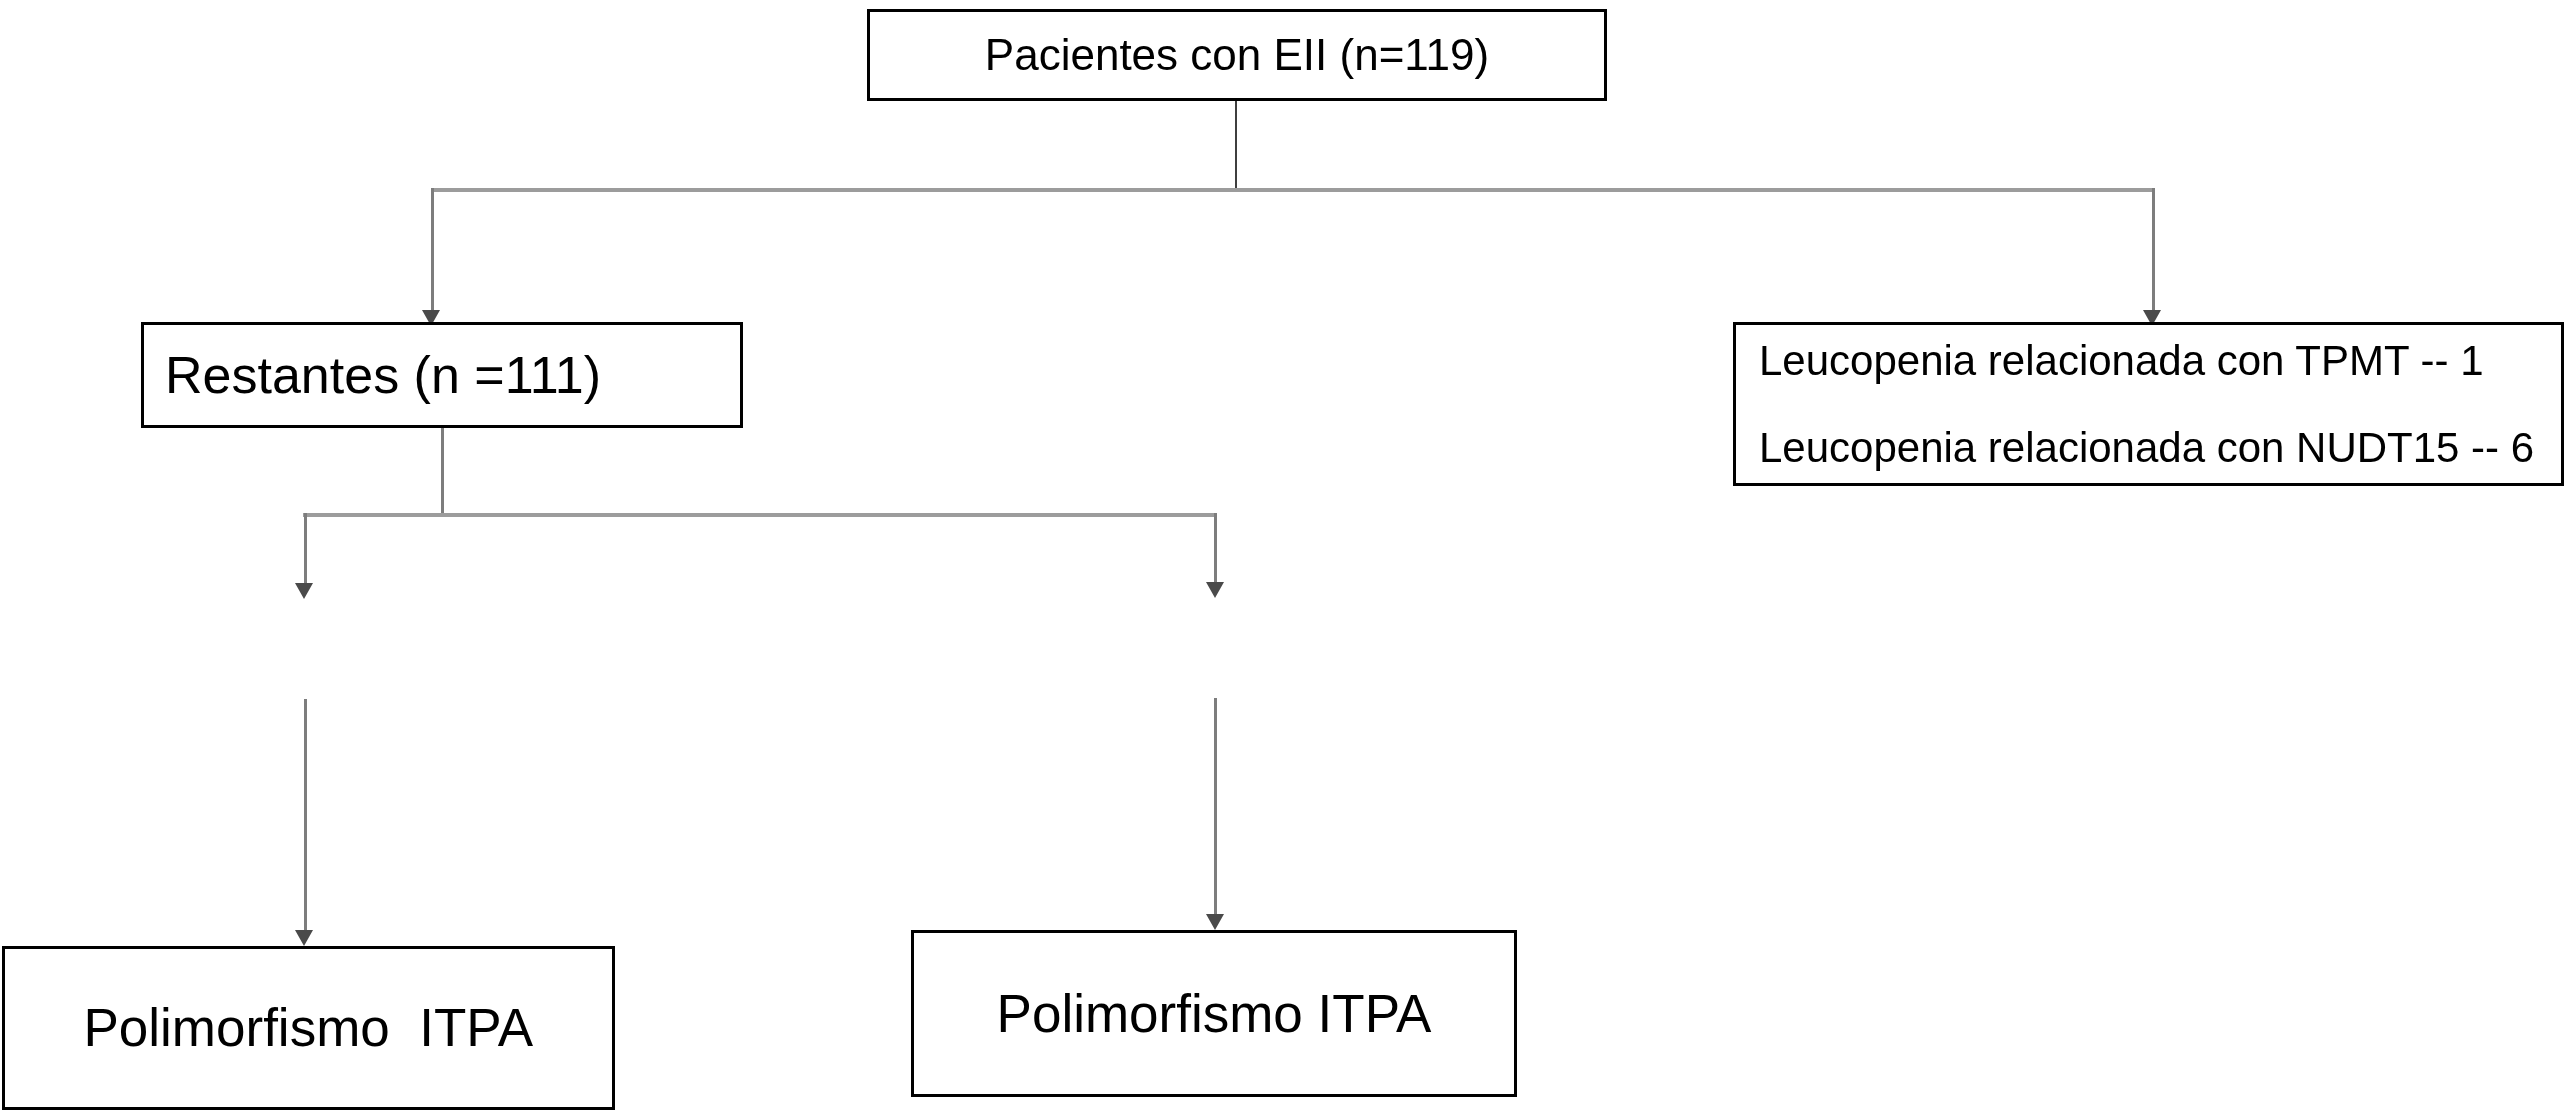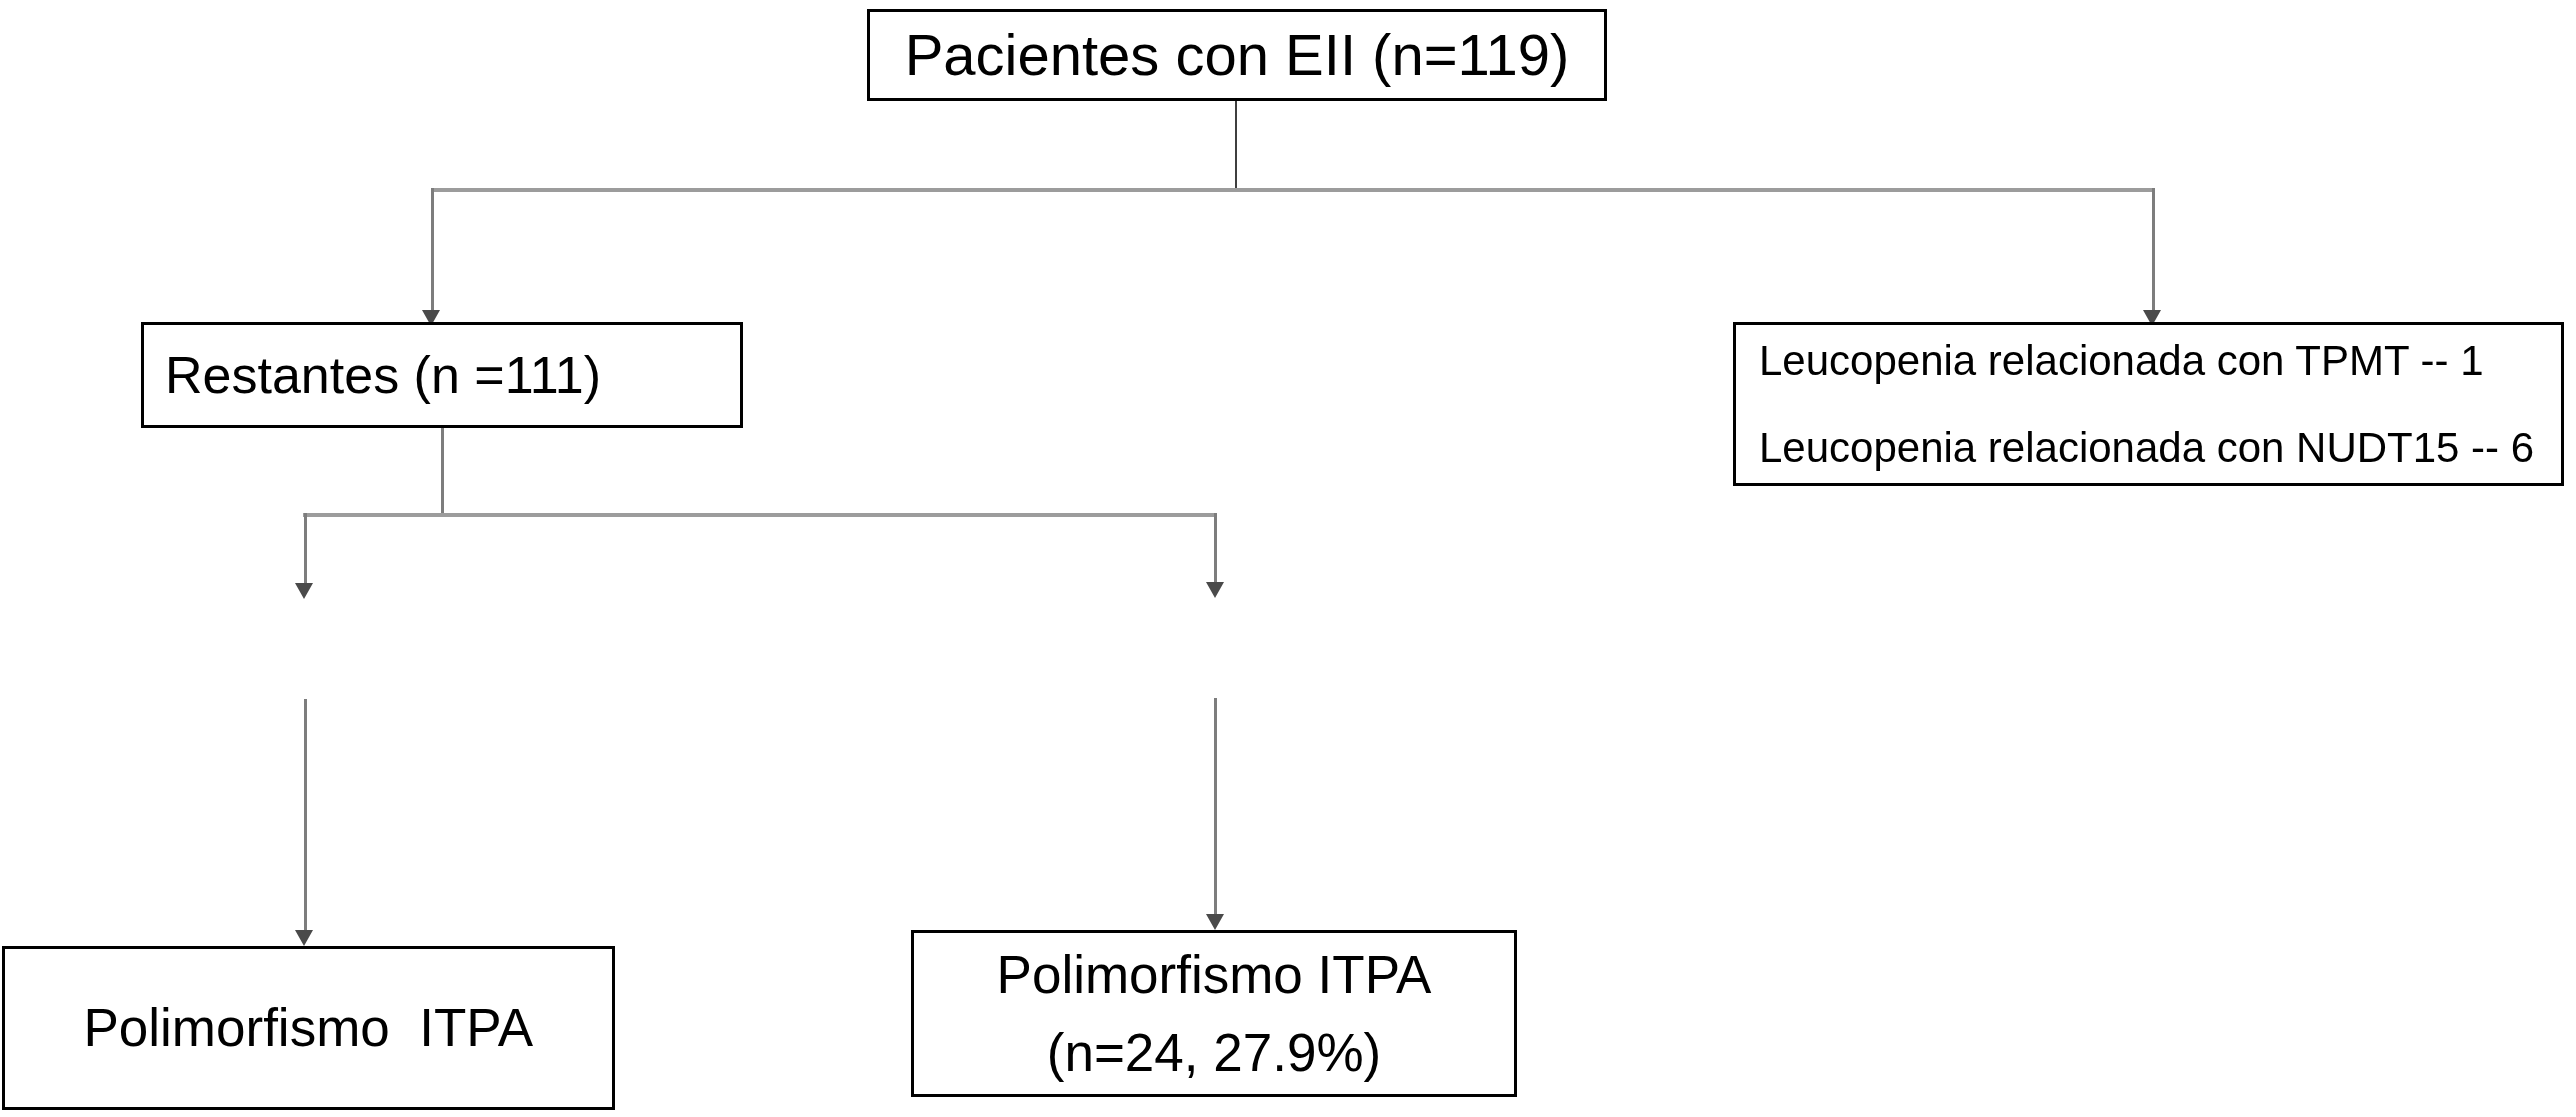--- a/index.html
+++ b/index.html
@@ -38,21 +38,21 @@
   .vline{position:absolute;width:2.6px;background:var(--line);}
   .vline.stem{background:var(--stem);width:1.8px;}
   .hline{position:absolute;height:3.5px;background:var(--connector);}
   .arrow-down{
     position:absolute;width:0;height:0;
     border-left:9.7px solid transparent;
     border-right:9.7px solid transparent;
     border-top:16px solid var(--arrow);
   }
   
-  #node-root{left:867px;top:8.8px;width:740px;height:92px;font-size:58px;}
+  #node-root{left:867px;top:8.8px;width:740px;height:92px;font-size:44px;}
   #node-restantes{left:141px;top:322px;width:602px;height:106px;font-size:52px;padding-left:21px;}
   #node-related{left:1733px;top:322px;width:831px;height:164px;font-size:42px;line-height:76px;padding-left:23px;gap:11px;}
   #node-leucopenia{left:1.8px;top:599px;width:606px;height:100px;font-size:56px;padding-left:17.6px;}
   #node-sin-leucopenia{left:911px;top:597px;width:609px;height:100px;font-size:56px;}
   #node-itpa-leucopenia{left:1.8px;top:946px;width:613px;height:164px;font-size:53px;line-height:78px;}
   #node-itpa-sin-leucopenia{left:911px;top:930px;width:606px;height:167px;font-size:53px;line-height:78px;}
 </style>
 </head>
 <body>
 
@@ -96,17 +96,16 @@
   </div>
 
 
 
   <div class="node align-center" id="node-itpa-leucopenia">
     <span class="line">Polimorfismo  ITPA</span>
   </div>
 
   <div class="node align-center" id="node-itpa-sin-leucopenia">
     <span class="line">Polimorfismo ITPA</span>
-    <span class="line">(n=24, 27.9%)</span>
   </div>
 
 </div>
 
 
 </body></html>

